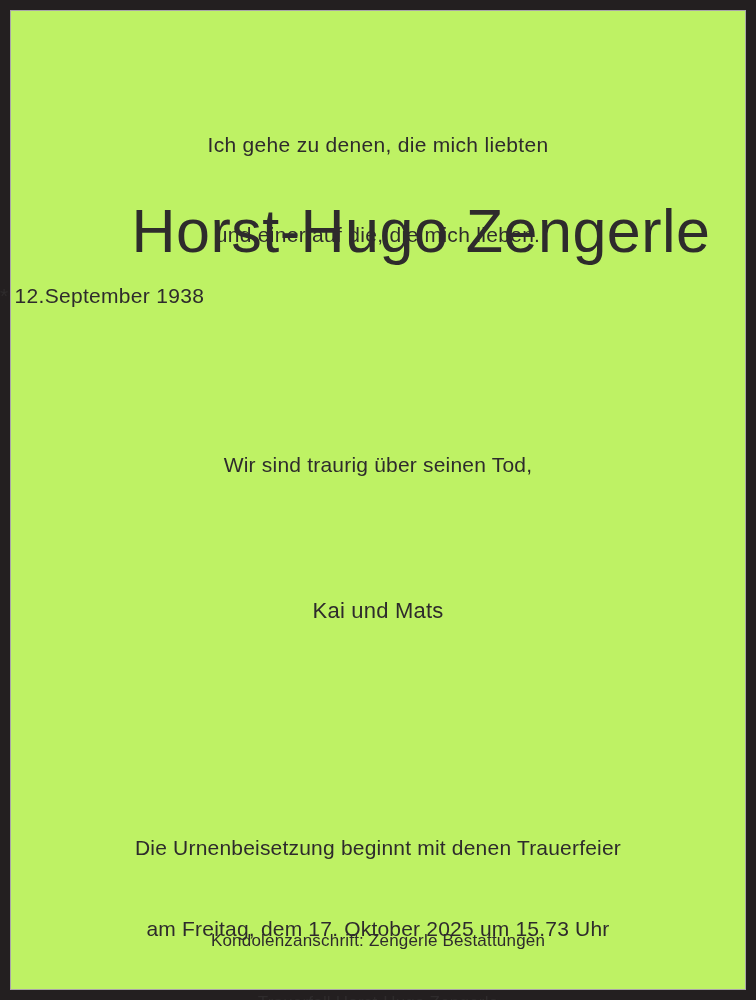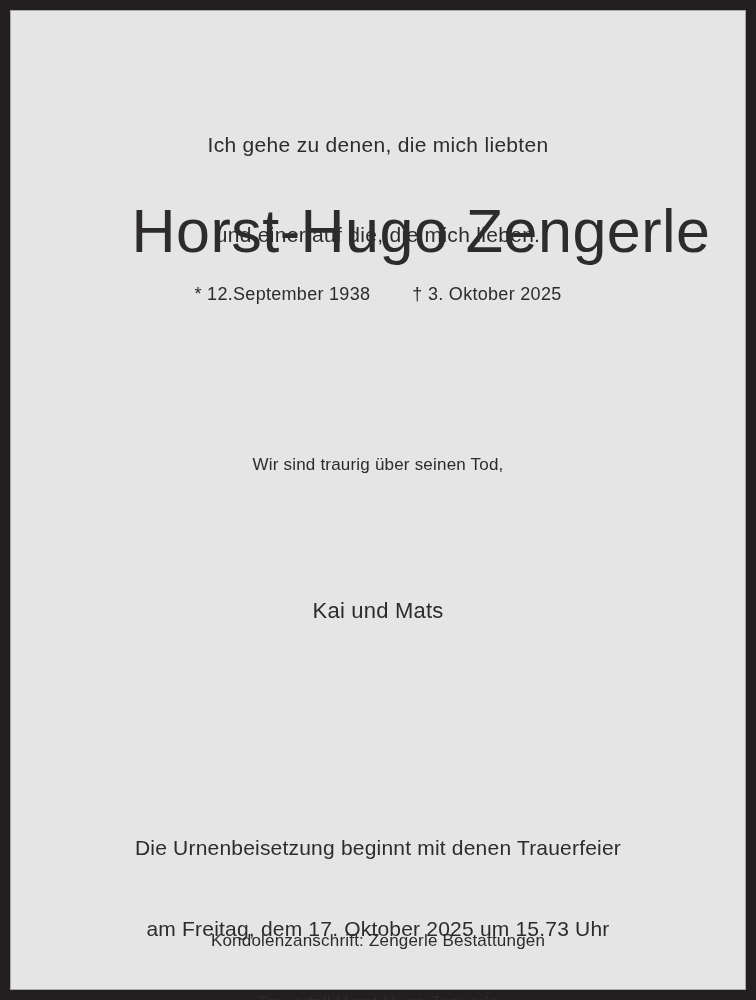--- a/index.html
+++ b/index.html
@@ -4,21 +4,21 @@
 <style>
   html, body {
     margin: 0;
     padding: 0;
     background: #ffffff;
   }
   .page {
     position: relative;
     width: 756px;
     height: 1000px;
-    background: #e5e5e5;
+    background: #bef264;
     font-family: "Liberation Sans", sans-serif;
     color: #2e2b2c;
     overflow: hidden;
   }
   .frame-outer {
     position: absolute;
     inset: 0;
     border: 10px solid #231f20;
     pointer-events: none;
     box-sizing: border-box;
@@ -46,29 +46,28 @@
   .deceased-name {
     top: 196px;
     font-size: 61px;
     line-height: 1.18;
     font-weight: 400;
     letter-spacing: 0.5px;
     padding-left: 43px;
   }
   .dates {
     top: 284px;
-    font-size: 18px;
+    font-size: 21px;
     display: flex;
-    justify-content: center;
     gap: 42px;
     letter-spacing: 0.3px;
   }
   .tribute {
     top: 390px;
-    font-size: 17px;
+    font-size: 21px;
     line-height: 30px;
     letter-spacing: 0.2px;
   }
   .mourners {
     top: 479px;
     font-size: 22px;
     letter-spacing: 0.2px;
   }
   .mourner-group {
     line-height: 32px;
@@ -97,21 +96,20 @@
 
   <div class="block epigraph">
     <div>Ich gehe zu denen, die mich liebten</div>
     <div>und einer auf die, die mich lieben.</div>
   </div>
 
   <div class="block deceased-name">Horst-Hugo Zengerle</div>
 
   <div class="block dates">
     <span>* 12.September 1938</span>
-    <span>† 3. Oktober 2025</span>
   </div>
 
   <div class="block tribute">
     <div>Wir sind traurig über seinen Tod,</div>
   </div>
 
   <div class="block mourners">
     <div class="mourner-group">
       <div>Kai und Mats</div>
       

